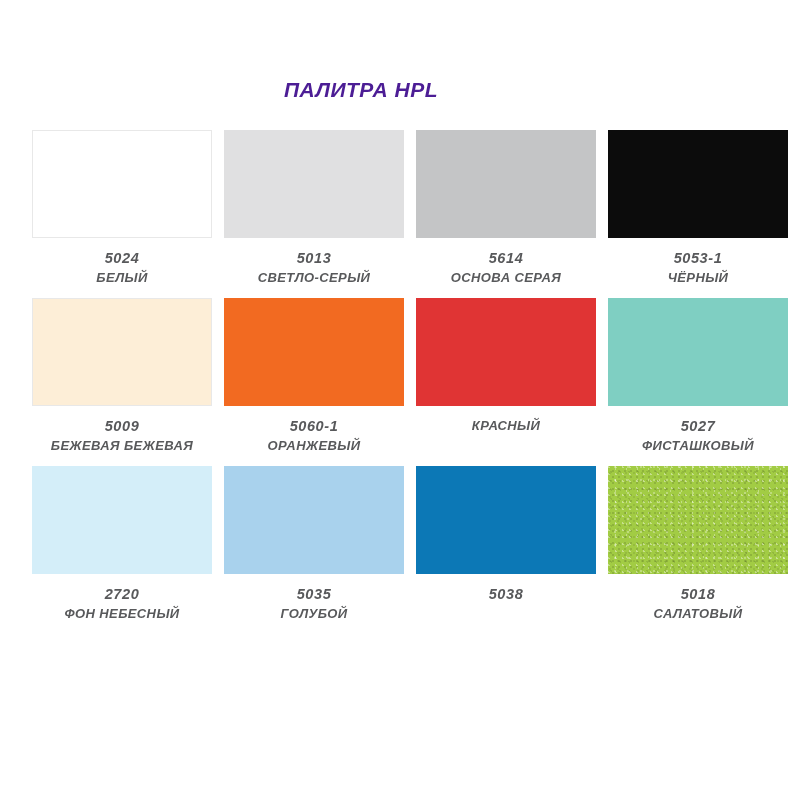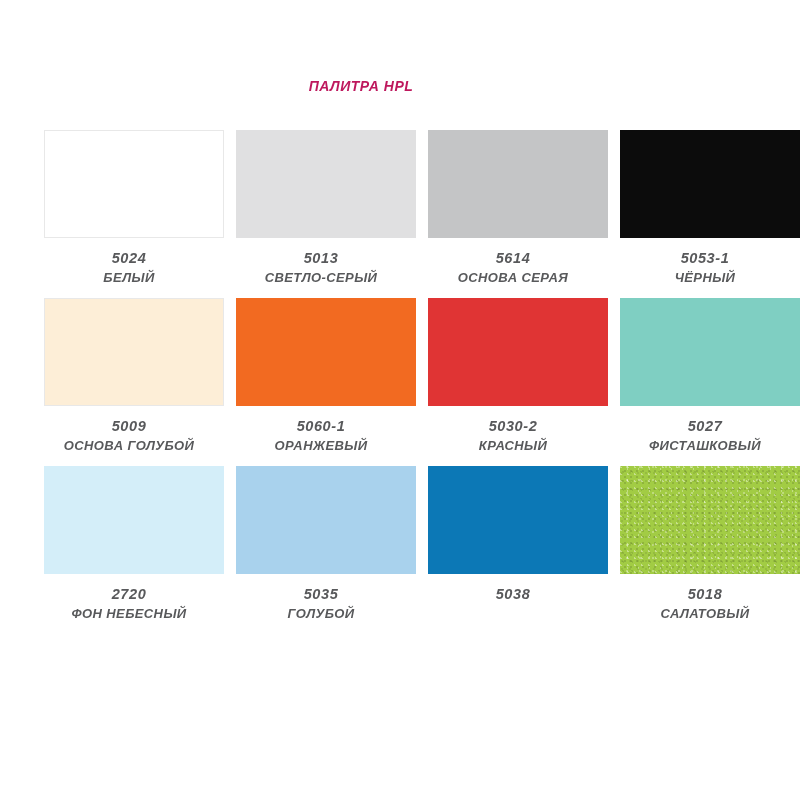--- a/index.html
+++ b/index.html
@@ -21,44 +21,44 @@
     box-sizing: border-box;
     background: #ffffff;
   }
 
   .palette-title {
     position: absolute;
     top: 78px;
     left: 0;
     width: 722px;
     text-align: center;
-    font-size: 14px;
+    font-size: 21px;
     font-weight: bold;
     font-style: italic;
     letter-spacing: 0.5px;
-    color: #be185d;
+    color: #4c1d95;
     white-space: nowrap;
   }
 
   .swatch-grid {
     position: absolute;
     top: 130px;
     left: 20px;
     width: 760px;
     display: grid;
     grid-template-columns: repeat(4, 180px);
     column-gap: 12px;
     row-gap: 12px;
   }
 
   .swatch-cell {
     width: 204px;
     display: flex;
     flex-direction: column;
-    align-items: flex-end;
+    align-items: center;
   }
 
   .swatch-chip {
     width: 180px;
     height: 108px;
     box-sizing: border-box;
     display: block;
   }
 
   .swatch-chip.has-border {
@@ -141,34 +141,33 @@
         <div class="swatch-chip" style="background: rgb(12, 12, 12);"></div>
         <div class="swatch-caption">
           <span class="swatch-code">5053-1</span>
           <span class="swatch-name">ЧЁРНЫЙ</span>
         </div>
       </div>
       <div class="swatch-cell">
         <div class="swatch-chip has-border" style="background: rgb(253, 238, 215);"></div>
         <div class="swatch-caption">
           <span class="swatch-code">5009</span>
-          <span class="swatch-name">ОСНОВА ГОЛУБОЙ</span>
+          <span class="swatch-name">БЕЖЕВАЯ БЕЖЕВАЯ</span>
         </div>
       </div>
       <div class="swatch-cell">
         <div class="swatch-chip" style="background: rgb(242, 106, 33);"></div>
         <div class="swatch-caption">
           <span class="swatch-code">5060-1</span>
           <span class="swatch-name">ОРАНЖЕВЫЙ</span>
         </div>
       </div>
       <div class="swatch-cell">
         <div class="swatch-chip" style="background: rgb(224, 52, 52);"></div>
         <div class="swatch-caption">
-          <span class="swatch-code">5030-2</span>
           <span class="swatch-name">КРАСНЫЙ</span>
         </div>
       </div>
       <div class="swatch-cell">
         <div class="swatch-chip" style="background: rgb(127, 207, 194);"></div>
         <div class="swatch-caption">
           <span class="swatch-code">5027</span>
           <span class="swatch-name">ФИСТАШКОВЫЙ</span>
         </div>
       </div>

